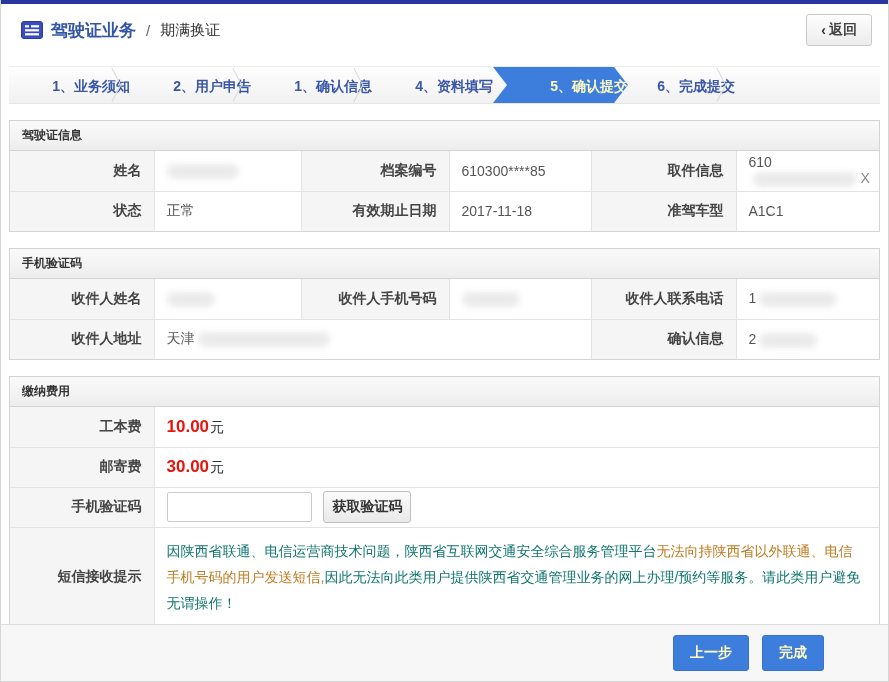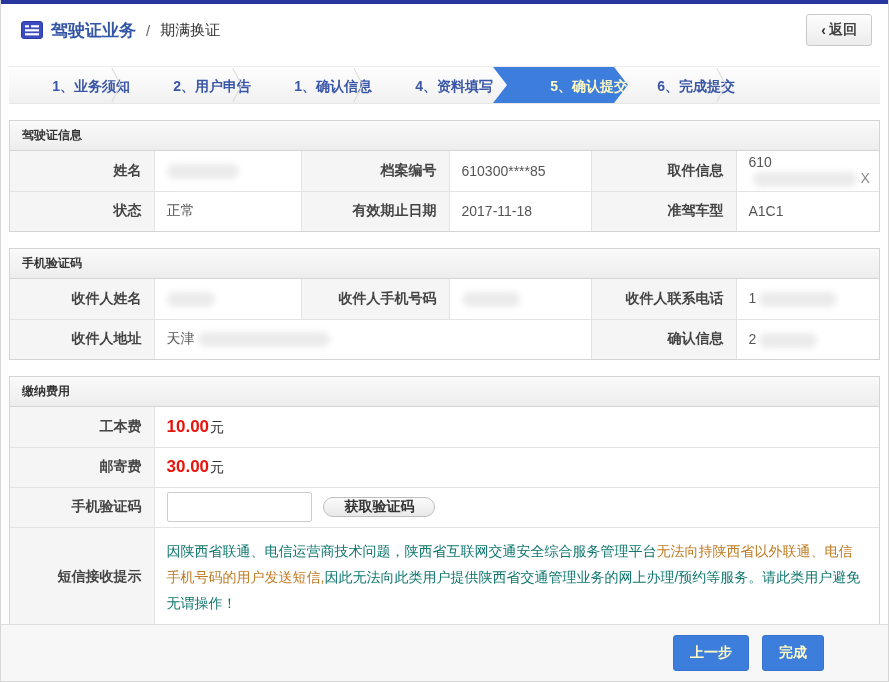--- a/index.html
+++ b/index.html
@@ -140,26 +140,26 @@
     width: 145px; height: 30px;
     border: 1px solid #ccc;
     border-radius: 2px;
     padding: 0 8px;
     font-size: 14px;
     vertical-align: middle;
     font-family: inherit;
   }
   .get-code-btn {
     margin-left: 8px;
-    height: 20px;
-    padding: 0 20px;
+    height: 32px;
+    padding: 0 8px;
     font-size: 14px; font-weight: bold; color: #333;
     background: linear-gradient(180deg, #fbfbfb, #e9e9e9);
     border: 1px solid #bfbfbf;
-    border-radius: 10px;
+    border-radius: 3px;
     vertical-align: middle;
     cursor: pointer;
     font-family: inherit;
   }
 
   .notice-cell { padding: 10px 16px 10px 12px; line-height: 26px; font-size: 13.5px; }
   .notice-red { color: #0f766e; }
   .notice-orange { color: #bf7b21; }
 
   

